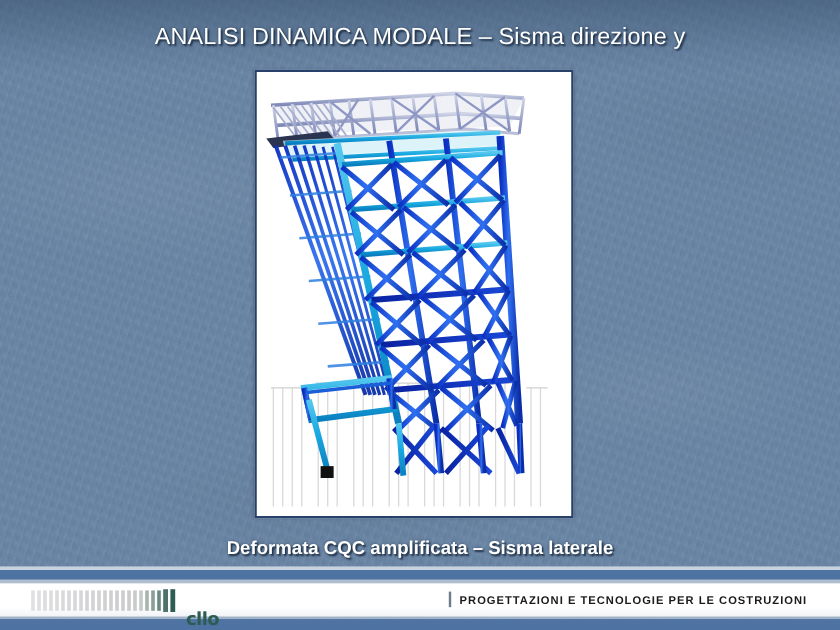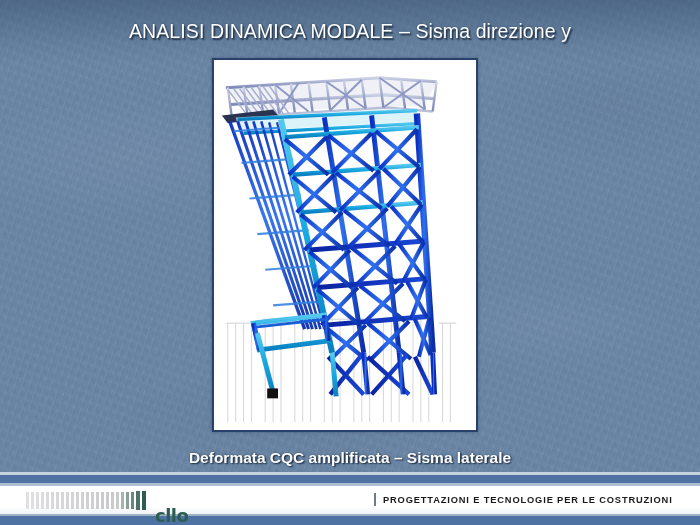--- a/index.html
+++ b/index.html
@@ -121,21 +121,21 @@
     top: 17px;
     display: flex;
     align-items: center;
     height: 22px;
   }
   .logo-bars { display:flex; align-items:center; height:17px; }
   .logo-bars i { display:block; width:3px; height:17px; margin-right:2px; }
   .logo-word {
     margin-left: 7px;
     color: #2d5c52;
-    font-size: 18px;
+    font-size: 15px;
     font-weight: bold;
     letter-spacing: -0.5px;
     line-height: 1;
     font-family: "DejaVu Sans", sans-serif;
     margin-top: 32px;
   }
   .tagline-wrap {
     position: absolute;
     left: 340px;
     top: 21px;

